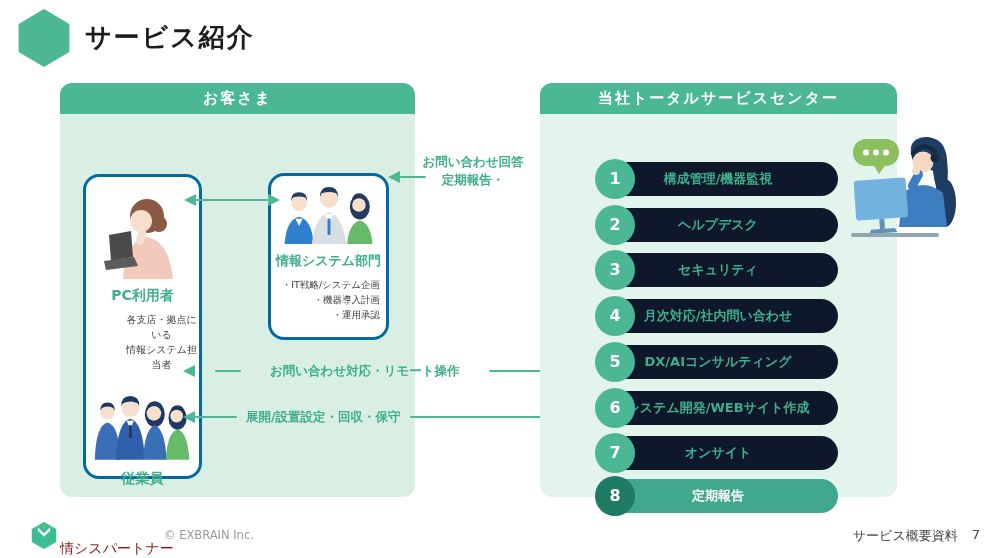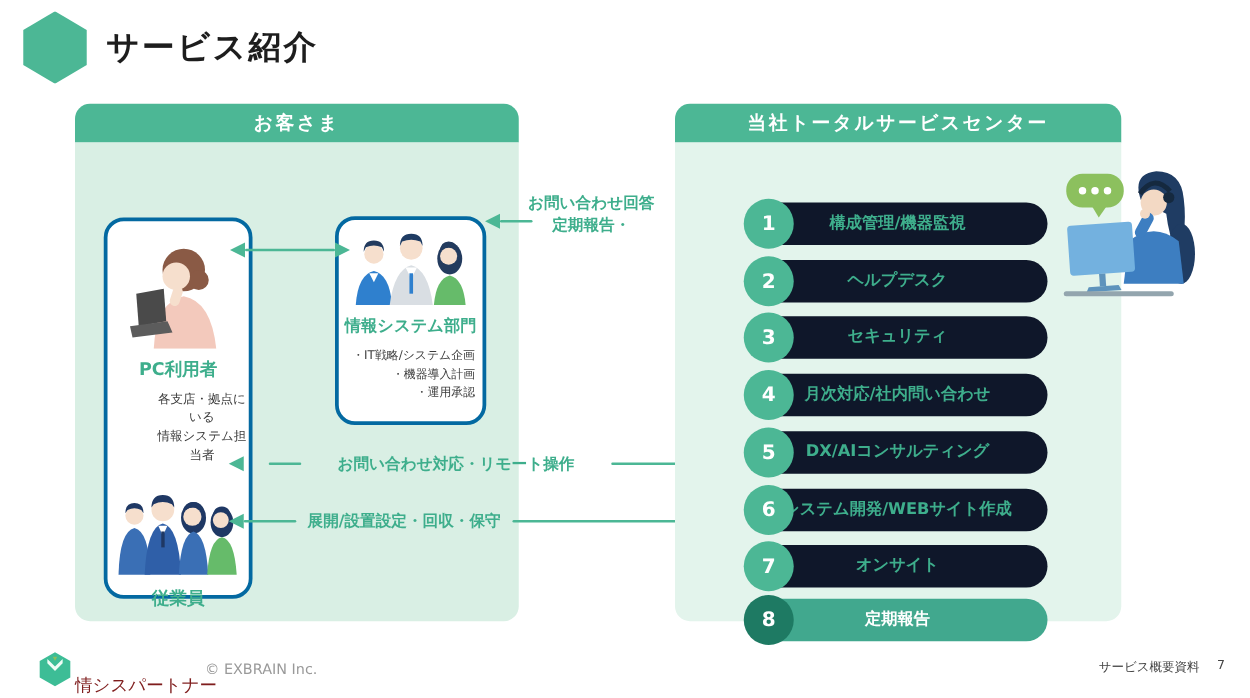--- a/index.html
+++ b/index.html
@@ -55,21 +55,21 @@
   .svc-num{position:absolute;left:-3px;top:-3px;width:40px;height:40px;border-radius:50%;background:var(--accent);
     color:#fff;font-weight:bold;font-size:16px;text-align:center;line-height:40px;z-index:2;}
   .svc-row.highlight .svc-pill{background:var(--accent-dark);color:#fff;}
   .svc-row.highlight .svc-num{background:var(--item8-circle);}
 
   
   .operator{position:absolute;left:843px;top:131px;z-index:3;}
   .footer-logo{position:absolute;left:30px;top:520px;}
   .footer-brand{position:absolute;left:60px;top:540px;font-size:14px;font-weight:normal;color:#7f1d1d;}
   .footer-copy{position:absolute;left:164px;top:528px;font-size:11.5px;color:#9a9a9a;}
-  .footer-right{position:absolute;right:20px;top:527px;font-size:10px;color:#444;display:flex;gap:14px;}
+  .footer-right{position:absolute;right:20px;top:527px;font-size:13px;color:#444;display:flex;gap:14px;}
 </style>
 </head>
 <body>
 
 <div class="canvas">
 
   <div class="title-hex"></div>
   <h1 class="page-title">サービス紹介</h1>
 
   <div class="panel panel-left">

